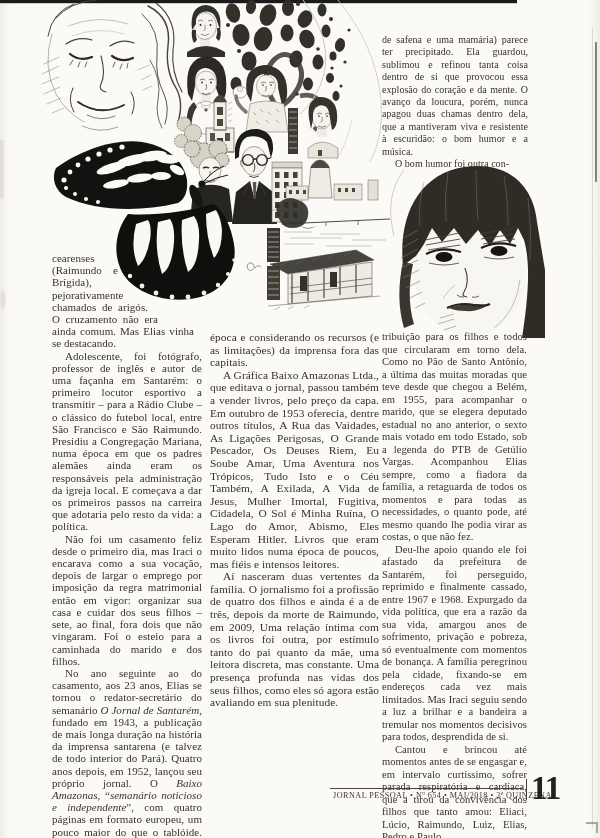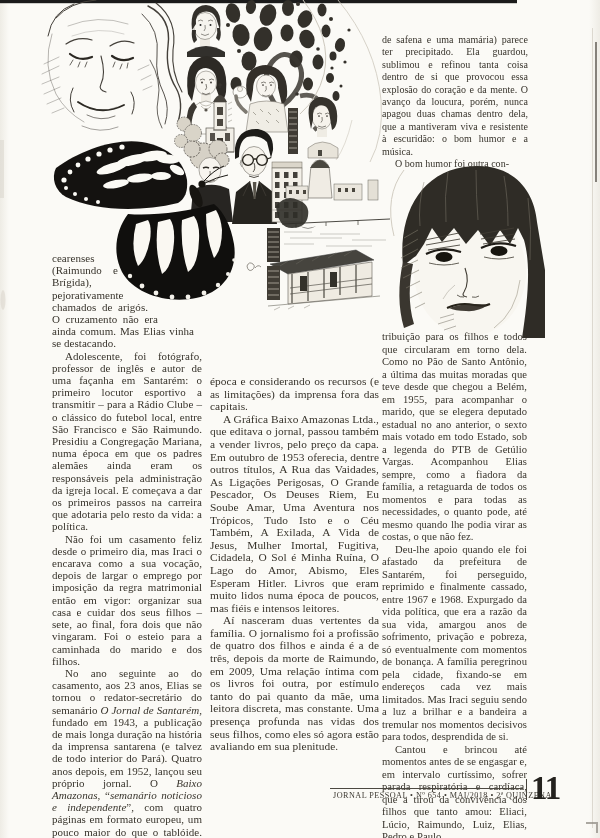--- a/index.html
+++ b/index.html
@@ -4,21 +4,21 @@
 <style>
   html,body{margin:0;padding:0;background:#e8e6e0;}
   .page{
     position:relative;width:600px;height:838px;overflow:hidden;
     background:linear-gradient(90deg,#eeece5 0,#fbfaf6 9px,#fbfaf6 589px,#eeece5 600px);
     font-family:"Liberation Serif","DejaVu Serif",serif;color:#37332b;
   }
   .art{position:absolute;left:0;top:0;pointer-events:none;}
   .col{position:absolute;text-align:justify;letter-spacing:.04px;}
   .colL{left:52px;top:206px;width:150px;font-size:11px;line-height:12.2px;margin-top:46px;}
-  .colM{left:210px;top:331px;width:169px;font-size:11.4px;line-height:12.6px;margin-top:44px;}
+  .colM{left:210px;top:331px;width:169px;font-size:11.4px;line-height:12.6px;}
   .colRT{left:382px;top:34px;width:146px;font-size:10px;line-height:12.4px;}
   .colRB{left:382px;top:331px;width:145px;font-size:10.6px;line-height:12.5px;}
   .p{margin:0;padding:0;}
   .ind{text-indent:13px;}
   .it{font-style:italic;}
   .fs{float:right;clear:right;height:12.2px;}
   .f1{width:92px;} .f2{width:84px;} .f3{width:74px;} .f4{width:66px;}
   .f5{width:54px;} .f6{width:44px;} .f7{width:8px;}
   .footer-rule{position:absolute;left:330px;top:788px;width:193px;height:1.2px;background:#4c4841;}
   .footer-text{position:absolute;left:333px;top:791px;font-size:8.2px;letter-spacing:.45px;

